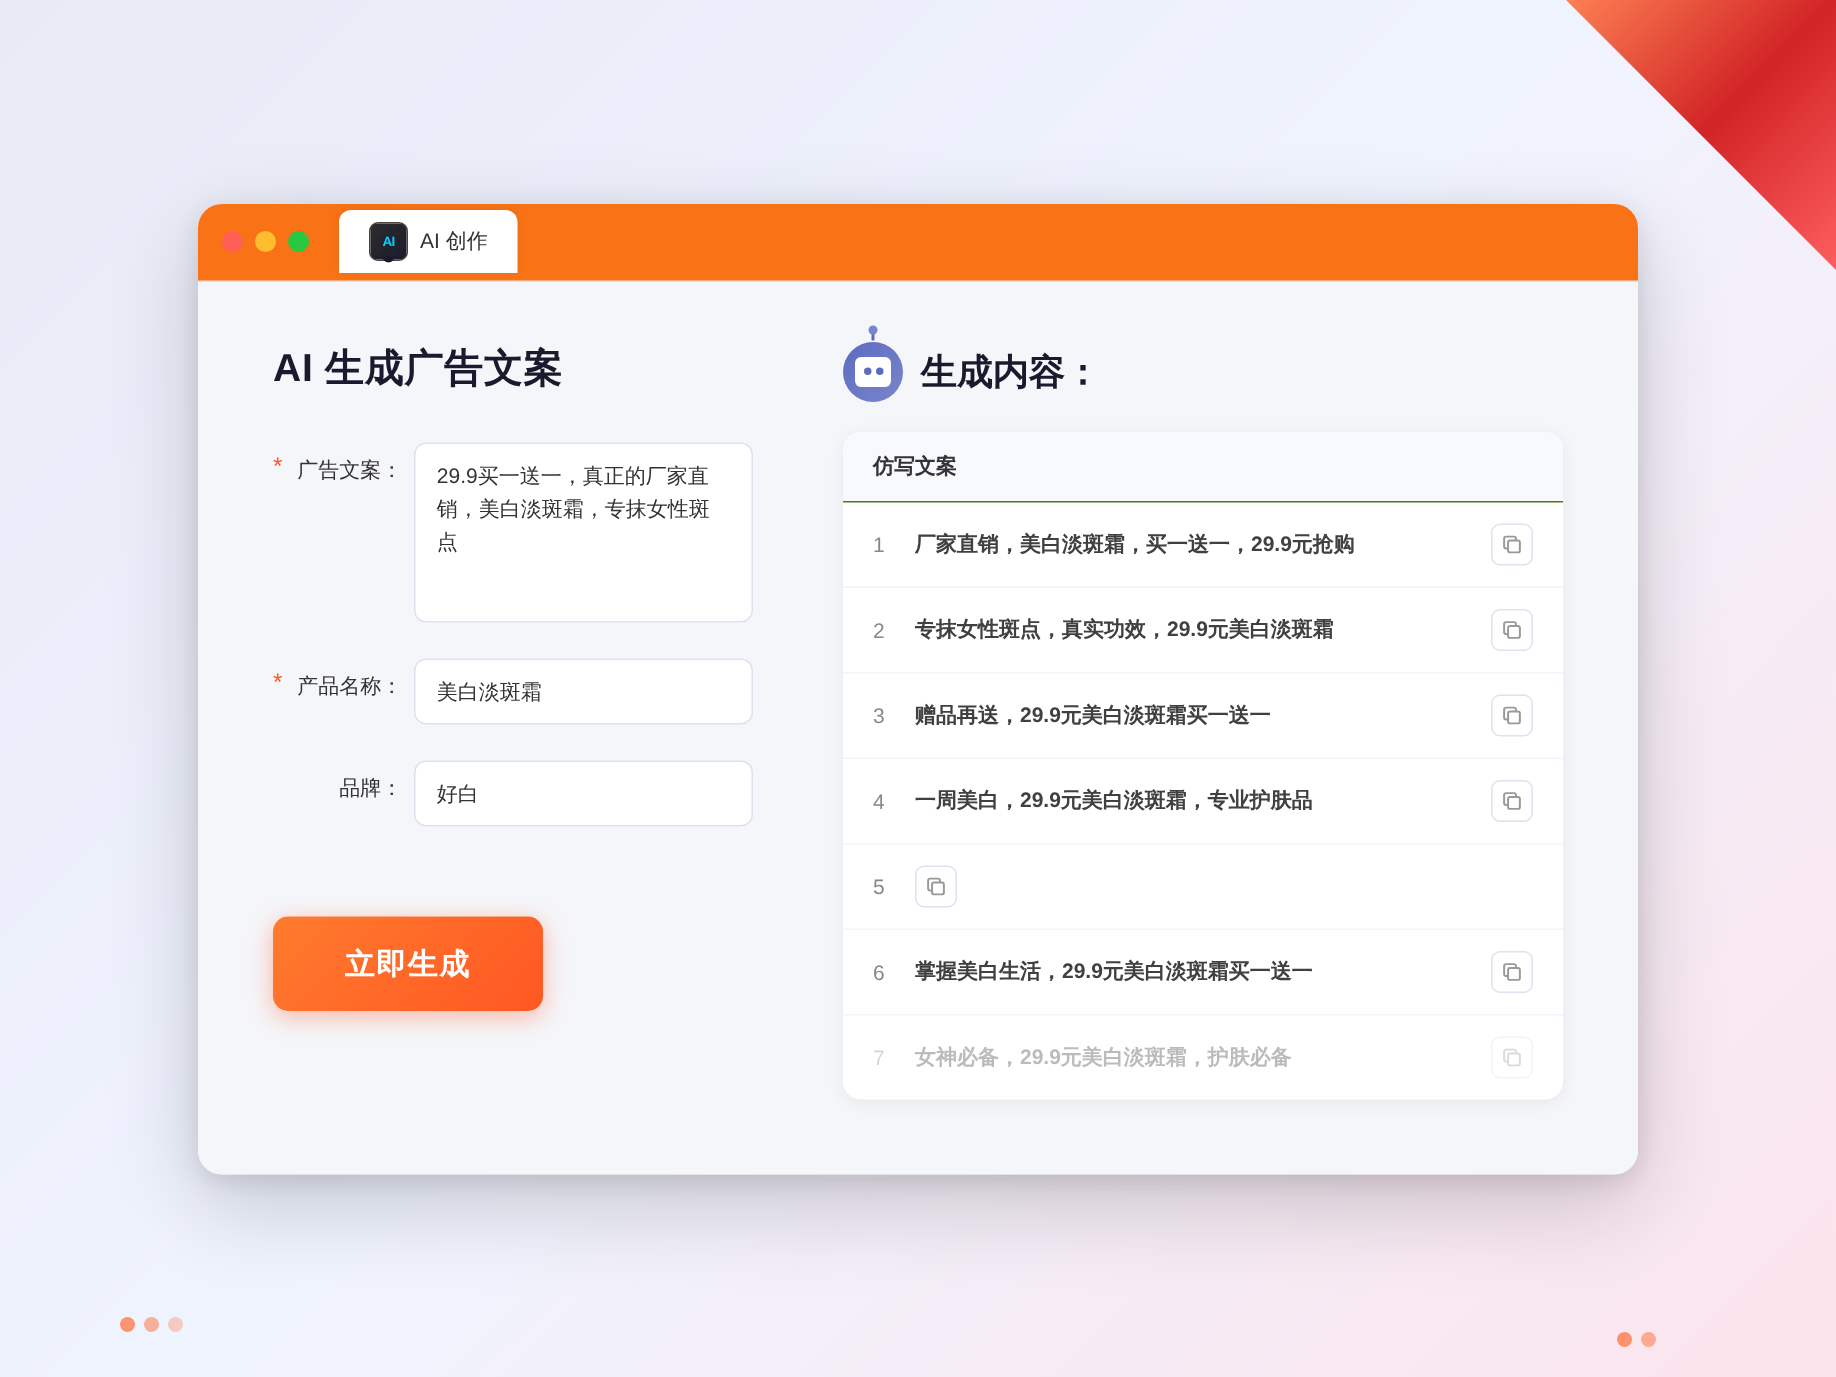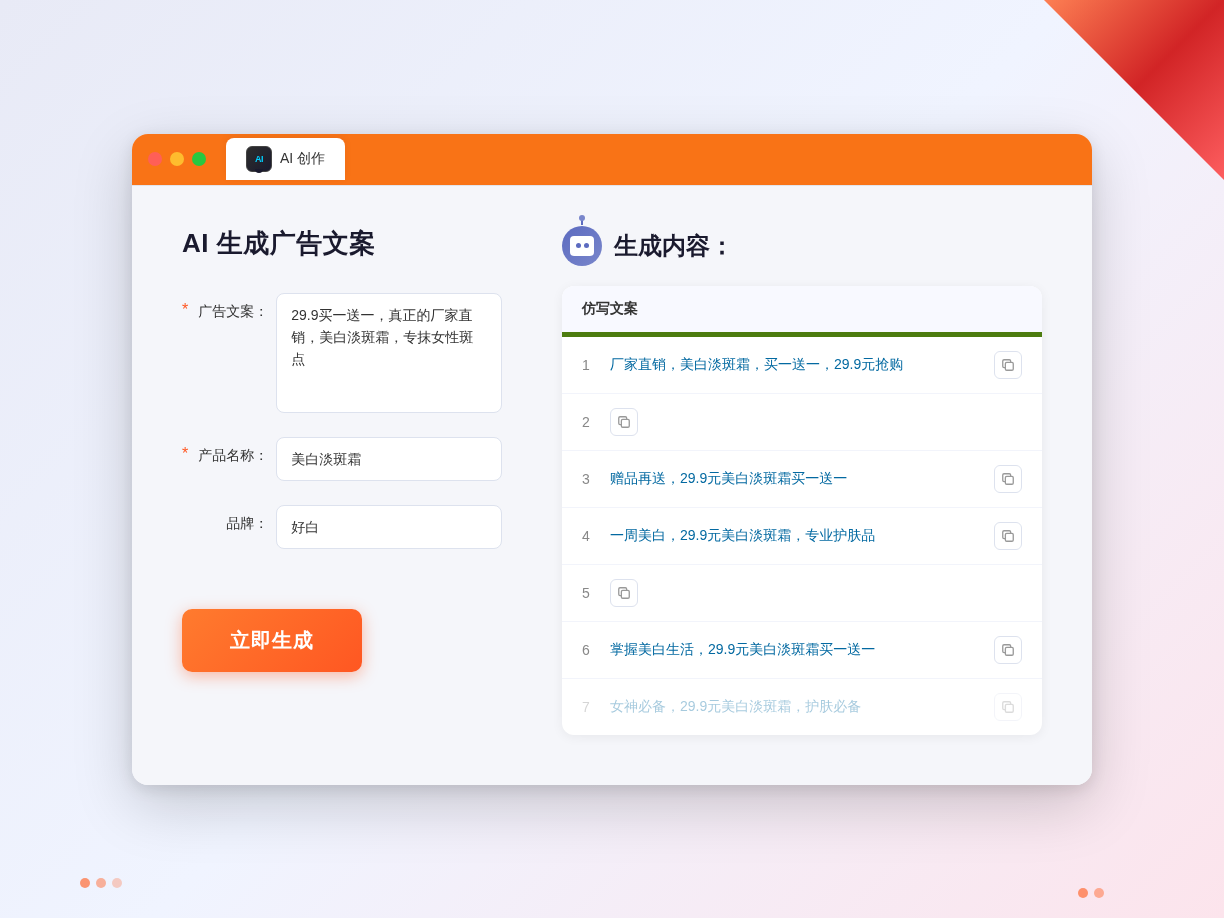--- a/index.html
+++ b/index.html
@@ -257,21 +257,21 @@
       overflow: hidden;
       box-shadow: 0 2px 12px rgba(0,0,0,0.06);
     }
 
     .table-header {
       background: #f8f9ff;
       padding: 14px 20px;
       font-size: 14px;
       font-weight: 700;
       color: #333;
-      border-bottom: 5px solid #4d7c0f;
+      border-bottom: 1px solid #4d7c0f;
     }
 
     .table-row {
       display: flex;
       align-items: center;
       padding: 14px 20px;
       border-bottom: 1px solid #f2f4fb;
       transition: background 0.15s;
     }
     .table-row:last-child { border-bottom: none; }
@@ -280,22 +280,23 @@
     .row-num {
       font-size: 14px;
       color: #888;
       min-width: 28px;
       font-weight: 500;
     }
 
     .row-text {
       flex: 1;
       font-size: 14px;
-      color: #0369a1;
+      color: #404040;
       line-height: 1.5;
+      font-weight: bold;
     }
 
     .copy-btn {
       width: 28px; height: 28px;
       border: 1.5px solid #dde2ee;
       border-radius: 6px;
       background: white;
       cursor: pointer;
       display: flex;
       align-items: center;
@@ -392,20 +393,21 @@
       <span class="row-text">厂家直销，美白淡斑霜，买一送一，29.9元抢购</span>
       <button class="copy-btn" title="复制">
         <svg class="copy-icon-svg" viewBox="0 0 16 16" fill="none" stroke="currentColor" stroke-width="1.5">
           <rect x="5" y="5" width="9" height="9" rx="1.5" stroke-linejoin="round"></rect>
           <path d="M11 5V3.5A1.5 1.5 0 009.5 2h-6A1.5 1.5 0 002 3.5v6A1.5 1.5 0 003.5 11H5" stroke-linejoin="round"></path>
         </svg>
       </button>
     </div>
             <div class="table-row">
       <span class="row-num">2</span>
+      <span class="row-text">专抹女性斑点，真实功效，29.9元美白淡斑霜</span>
       <button class="copy-btn" title="复制">
         <svg class="copy-icon-svg" viewBox="0 0 16 16" fill="none" stroke="currentColor" stroke-width="1.5">
           <rect x="5" y="5" width="9" height="9" rx="1.5" stroke-linejoin="round"></rect>
           <path d="M11 5V3.5A1.5 1.5 0 009.5 2h-6A1.5 1.5 0 002 3.5v6A1.5 1.5 0 003.5 11H5" stroke-linejoin="round"></path>
         </svg>
       </button>
     </div>
             <div class="table-row">
       <span class="row-num">3</span>
       <span class="row-text">赠品再送，29.9元美白淡斑霜买一送一</span>

